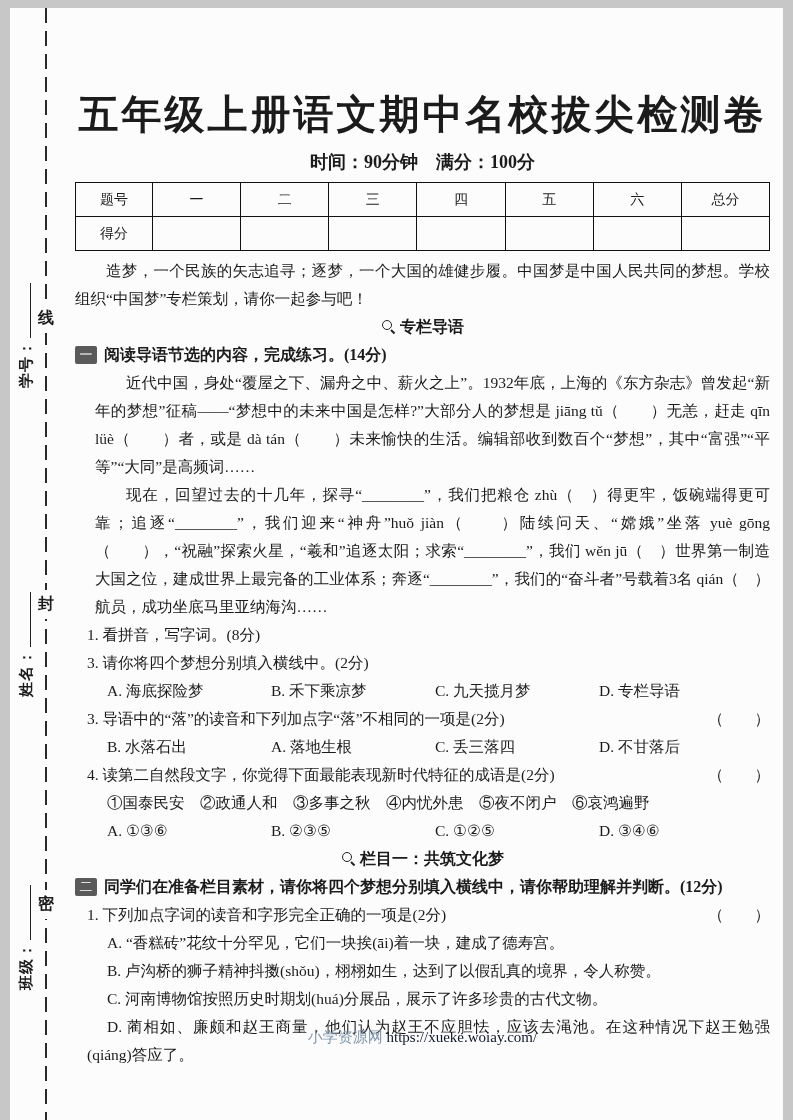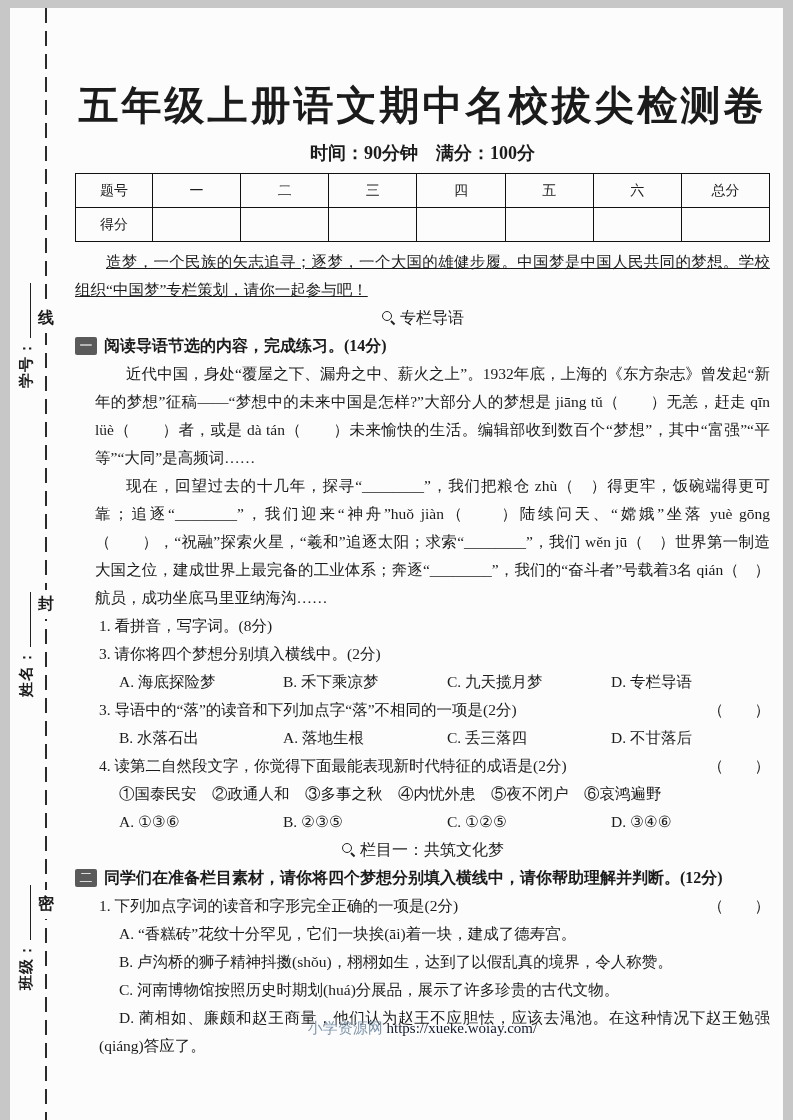--- a/index.html
+++ b/index.html
@@ -14,43 +14,43 @@
   .seal-line{position:absolute;left:35px;top:0;width:2px;height:100%;
     background:repeating-linear-gradient(to bottom,#2b2b2b 0 15px,transparent 15px 23px);}
   .seal-char{position:absolute;left:26px;width:20px;text-align:center;background:#fcfcfc;
     font-size:16px;font-weight:700;padding:4px 0;}
   .v-label{position:absolute;left:5px;white-space:nowrap;transform:rotate(-90deg);
     transform-origin:0 0;font-size:15px;font-weight:700;letter-spacing:1px;}
   .v-label .write-line{display:inline-block;width:55px;border-bottom:1.5px solid #222;
     height:1em;margin-left:2px;vertical-align:baseline;}
 
   
-  .content{position:absolute;left:65px;top:7px;width:695px;}
+  .content{position:absolute;left:65px;top:16px;width:695px;}
   .title{margin-top:66px;text-align:center;font-size:40px;font-weight:900;
     letter-spacing:3px;line-height:1.25;}
   .time-info{text-align:center;font-size:18px;font-weight:700;margin-top:10px;margin-bottom:8px;}
 
   table.score{width:100%;border-collapse:collapse;table-layout:fixed;}
   table.score td{border:1.6px solid #111;height:33px;text-align:center;font-size:14px;padding:0;}
   table.score td.lbl{width:76px;}
 
   .body-text{font-size:15.5px;line-height:28px;margin-top:6px;}
-  .intro{text-indent:2em;text-align:justify;text-decoration:underline;}
-  .banner{text-align:center;font-weight:400;font-size:16px;}
+  .intro{text-indent:2em;text-align:justify;}
+  .banner{text-align:center;font-weight:700;font-size:16px;}
   .magnifier{display:inline-block;width:14px;height:14px;position:relative;margin-right:5px;vertical-align:-1px;}
   .magnifier::before{content:"";position:absolute;left:1px;top:1px;width:8px;height:8px;
     border:1.8px solid #222;border-radius:50%;}
   .magnifier::after{content:"";position:absolute;left:10px;top:10px;width:5px;height:2px;
     background:#222;transform:rotate(45deg);transform-origin:left center;}
   .section-head{font-weight:700;font-size:16px;}
   .sec-marker{display:inline-block;width:22px;height:18px;line-height:18px;background:#5a5a5a;
     color:#fff;font-size:13px;text-align:center;border-radius:2px;margin-right:7px;
     vertical-align:1px;font-weight:400;}
   .passage{margin-left:20px;text-indent:2em;text-align:justify;}
-  .qblock{margin-left:24px;}
+  .qblock{margin-left:12px;}
   .q-row{display:flex;justify-content:space-between;}
   .opt-row{display:flex;padding-left:20px;}
   .opt-row span{flex:0 0 164px;}
   .opt-row span:last-child{flex:0 0 auto;}
   .idioms{padding-left:20px;}
   .opt-block{text-indent:20px;text-align:justify;}
 
   .footer{position:absolute;left:0;right:0;bottom:22px;text-align:center;
     font-size:15px;color:#7f96ab;}
   .footer a{color:#0f172a;text-decoration:none;text-align:center;}

